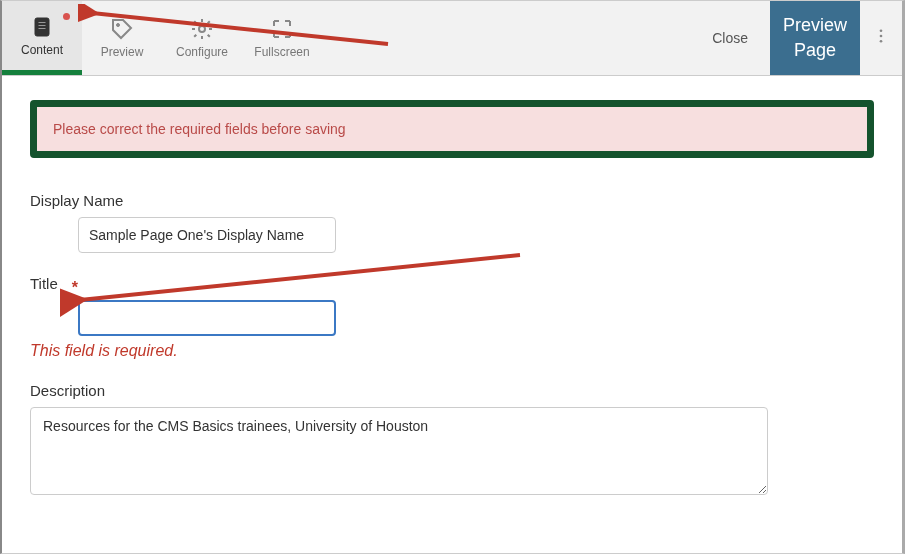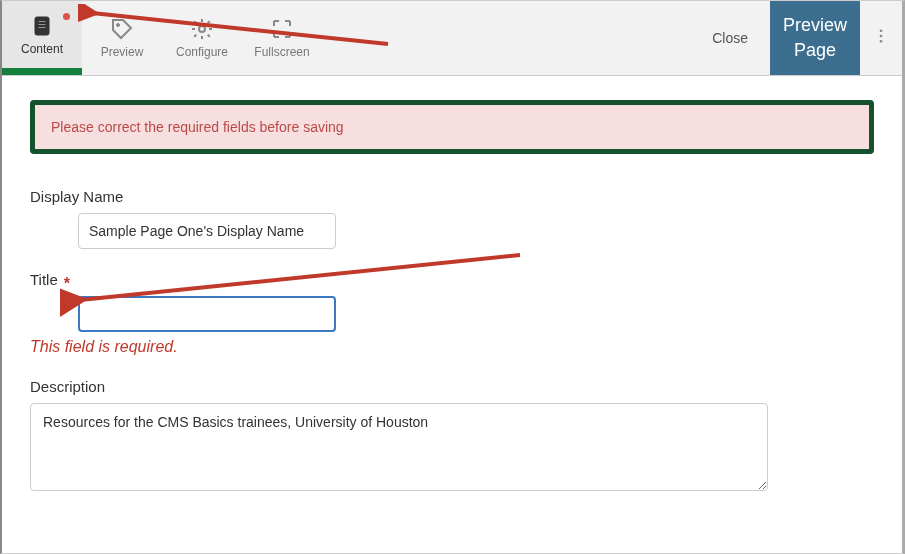--- a/index.html
+++ b/index.html
@@ -38,21 +38,21 @@
       gap: 4px;
       width: 80px;
       color: #777;
       font-size: 12px;
       cursor: pointer;
       position: relative;
     }
     .tab.active {
       background: #e6e6e6;
       color: #333;
-      border-bottom: 7px solid #15803d;
+      border-bottom: 5px solid #15803d;
     }
     .tab .icon { width: 24px; height: 24px; }
     .tab .icon svg { width: 24px; height: 24px; }
     .tab.active .icon svg { fill: #333; stroke: #333; }
     .tab .icon svg { fill: #888; stroke: #888; }
     .indicator-dot {
       position: absolute;
       top: 12px;
       right: 12px;
       width: 7px;
@@ -91,21 +91,21 @@
     }
     .more-btn svg { width: 18px; height: 18px; fill: #888; }
     
     .body {
       flex: 1;
       padding: 24px 28px 18px;
       overflow: auto;
     }
     .alert {
       background: #f7dfdf;
-      border: 5px solid #14532d;
+      border: 7px solid #14532d;
       color: #b94a48;
       border-radius: 4px;
       padding: 14px 16px;
       font-size: 14px;
       margin-bottom: 34px;
     }
     .field { margin-bottom: 22px; }
     .field-label {
       font-size: 15px;
       color: #333;
@@ -140,21 +140,21 @@
     }
     .error-msg {
       color: #c0392b;
       font-size: 16px;
       font-style: italic;
       margin-top: 6px;
     }
     .title-field .field-label-row {
       display: flex;
       align-items: center;
-      gap: 4px;
+      gap: 12px;
     }
     
     .annotation {
       position: absolute;
       pointer-events: none;
     }
     .arrow1 { top: 4px; left: 78px; width: 320px; height: 50px; }
     .arrow2 { top: 240px; left: 60px; width: 470px; height: 80px; }
   </style>
 </head>

